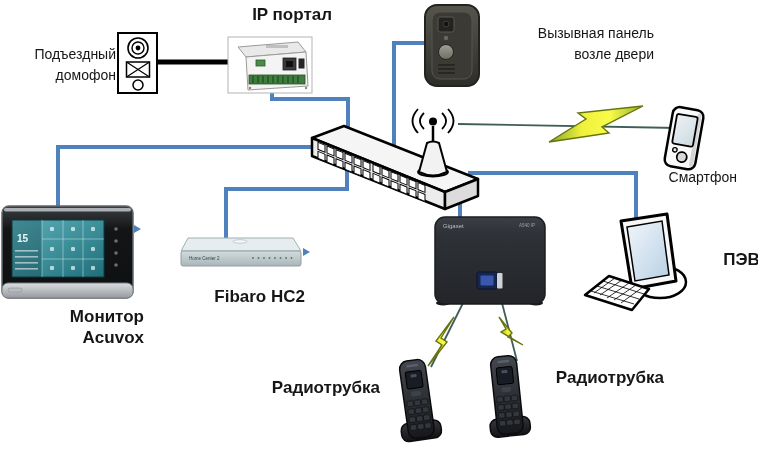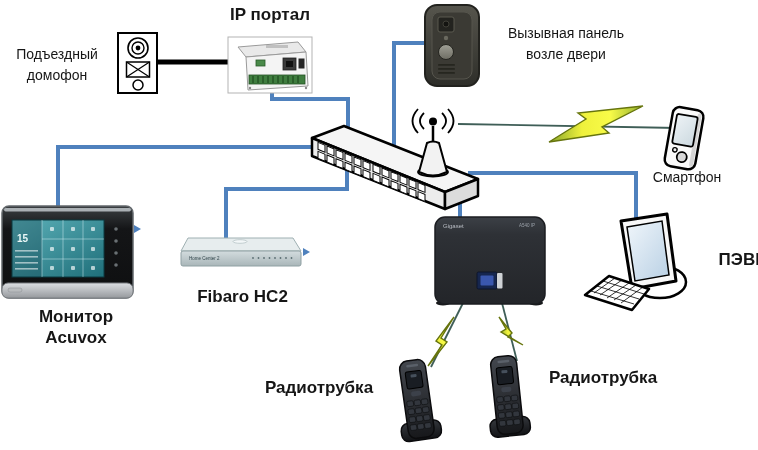--- a/index.html
+++ b/index.html
@@ -1,18 +1,18 @@
 <!DOCTYPE html>
 <html><head>
 <meta charset="utf-8">
 <style>
   html,body{margin:0;padding:0;background:#fff;}
   .canvas{position:relative;width:758px;height:450px;background:#ffffff;overflow:hidden;
           font-family:"Liberation Sans",sans-serif;color:#161616;}
-  .lbl{position:absolute;text-align:center;white-space:pre-line;}
+  .lbl{position:absolute;text-align:right;white-space:pre-line;}
   .bold{font-weight:700;font-size:17px;line-height:21px;}
   .reg{font-weight:400;font-size:14px;line-height:21px;}
   svg{position:absolute;left:0;top:0;}
   .conn{fill:none;stroke:#4f81bd;stroke-width:4;stroke-linejoin:miter;}
   .cable{fill:none;stroke:#000;stroke-width:5;}
   .air{fill:none;stroke:#3f5e57;stroke-width:1.8;}
   .bolt{fill:url(#boltg);stroke:#66740d;stroke-width:1.4;stroke-linejoin:miter;}
 </style>
 </head>
 <body>

